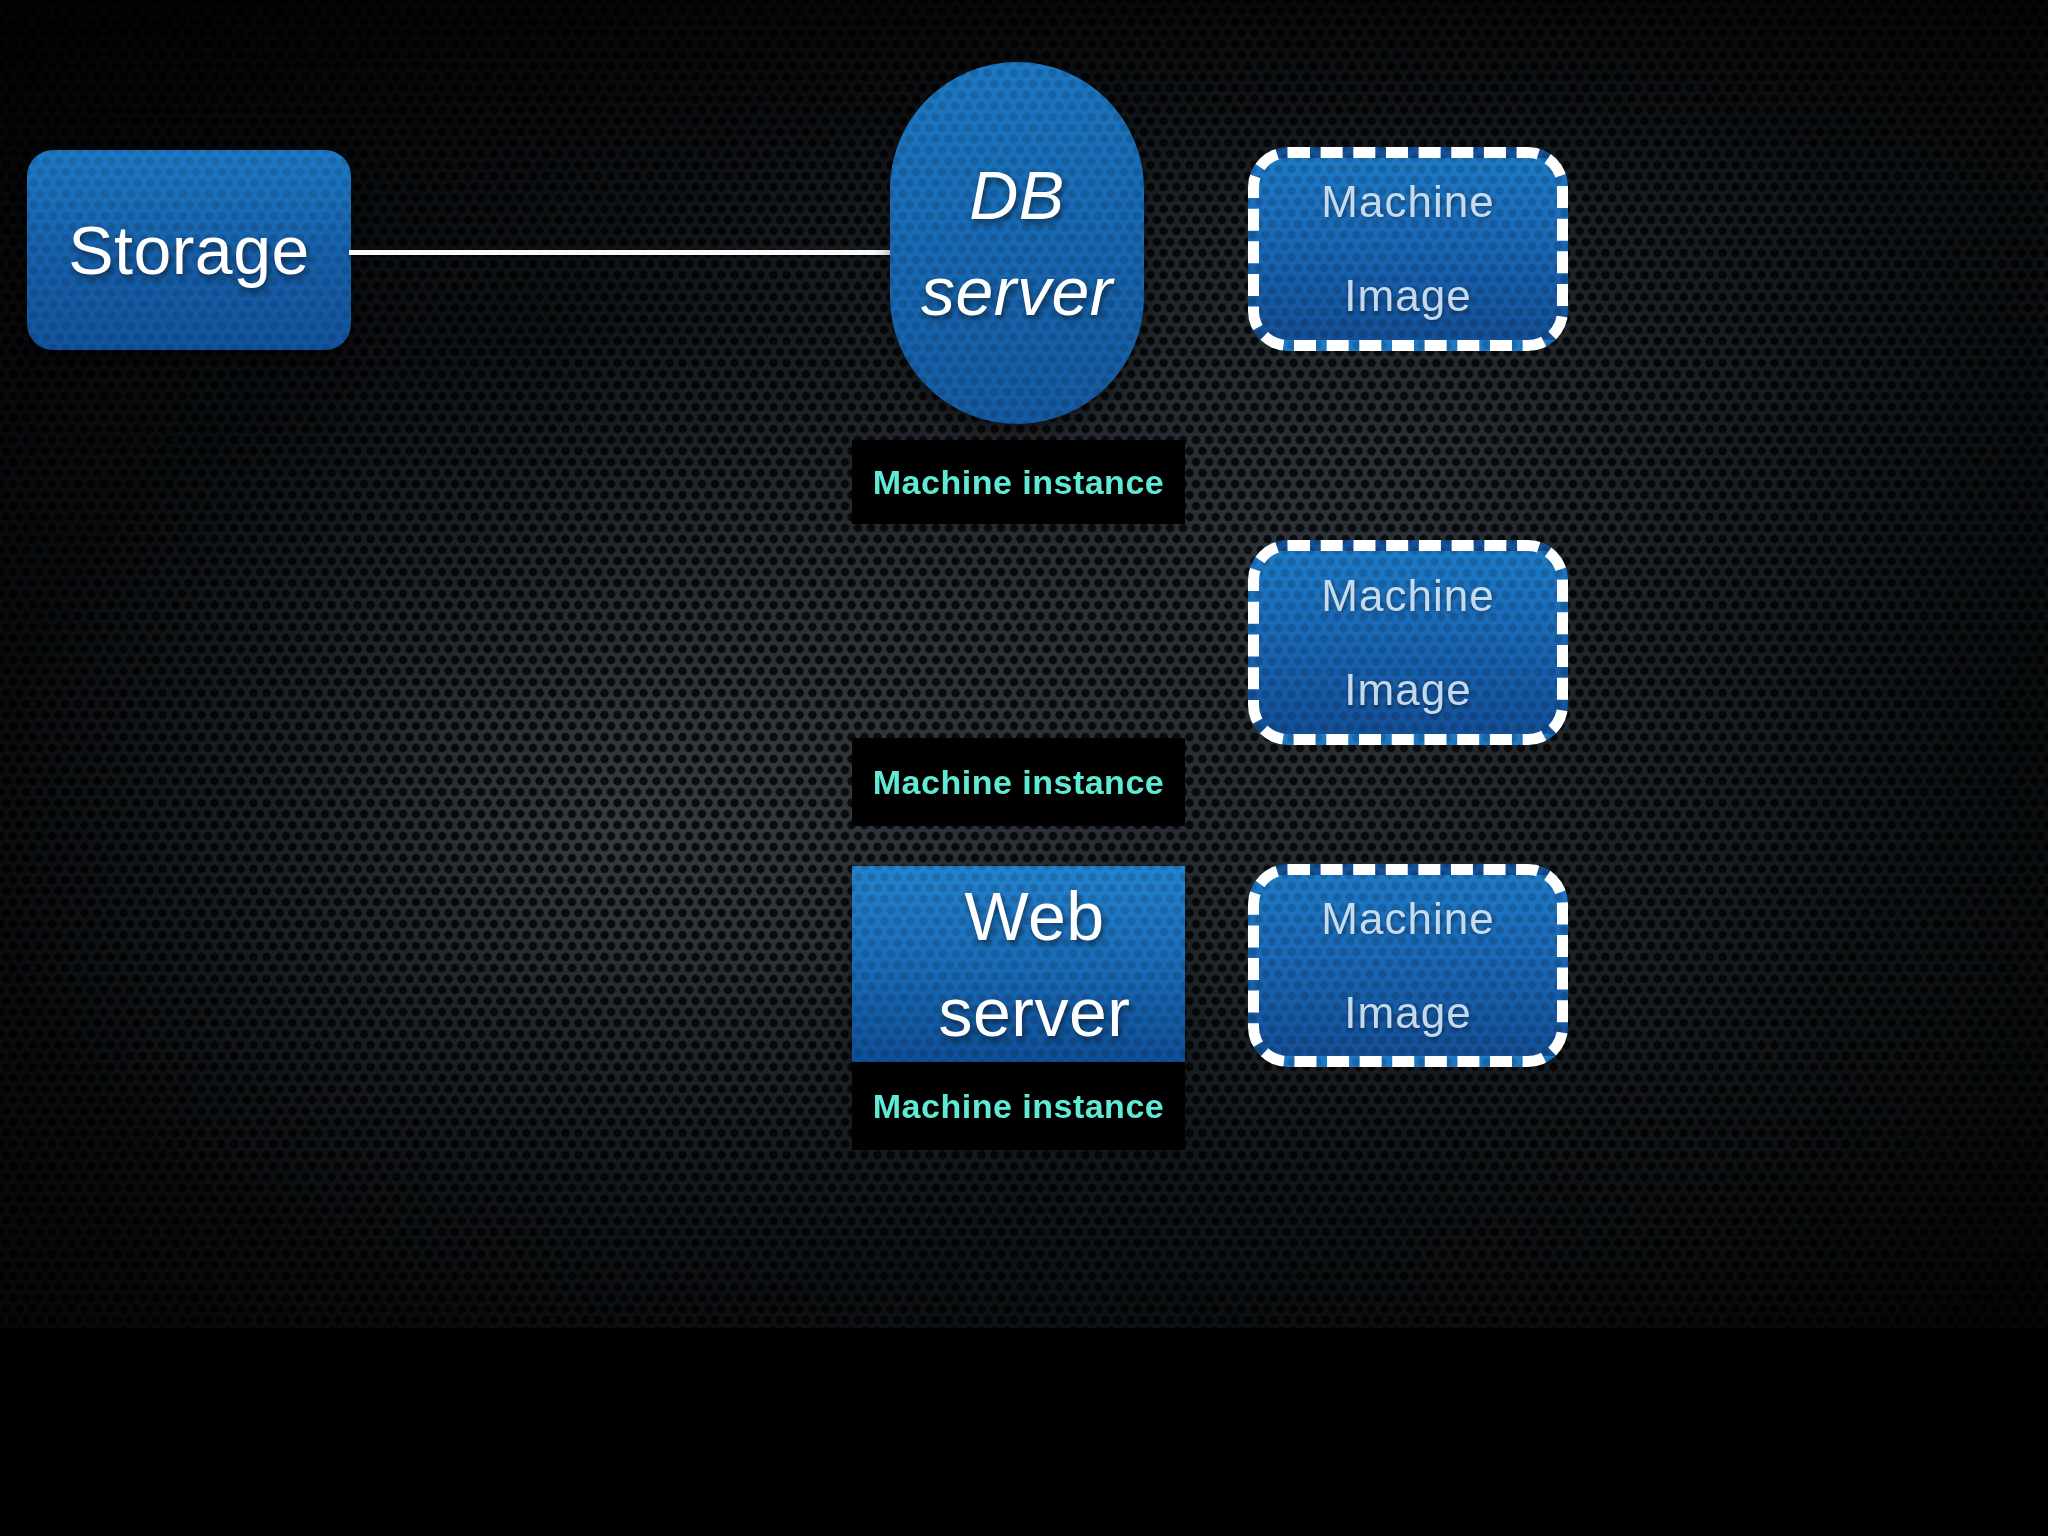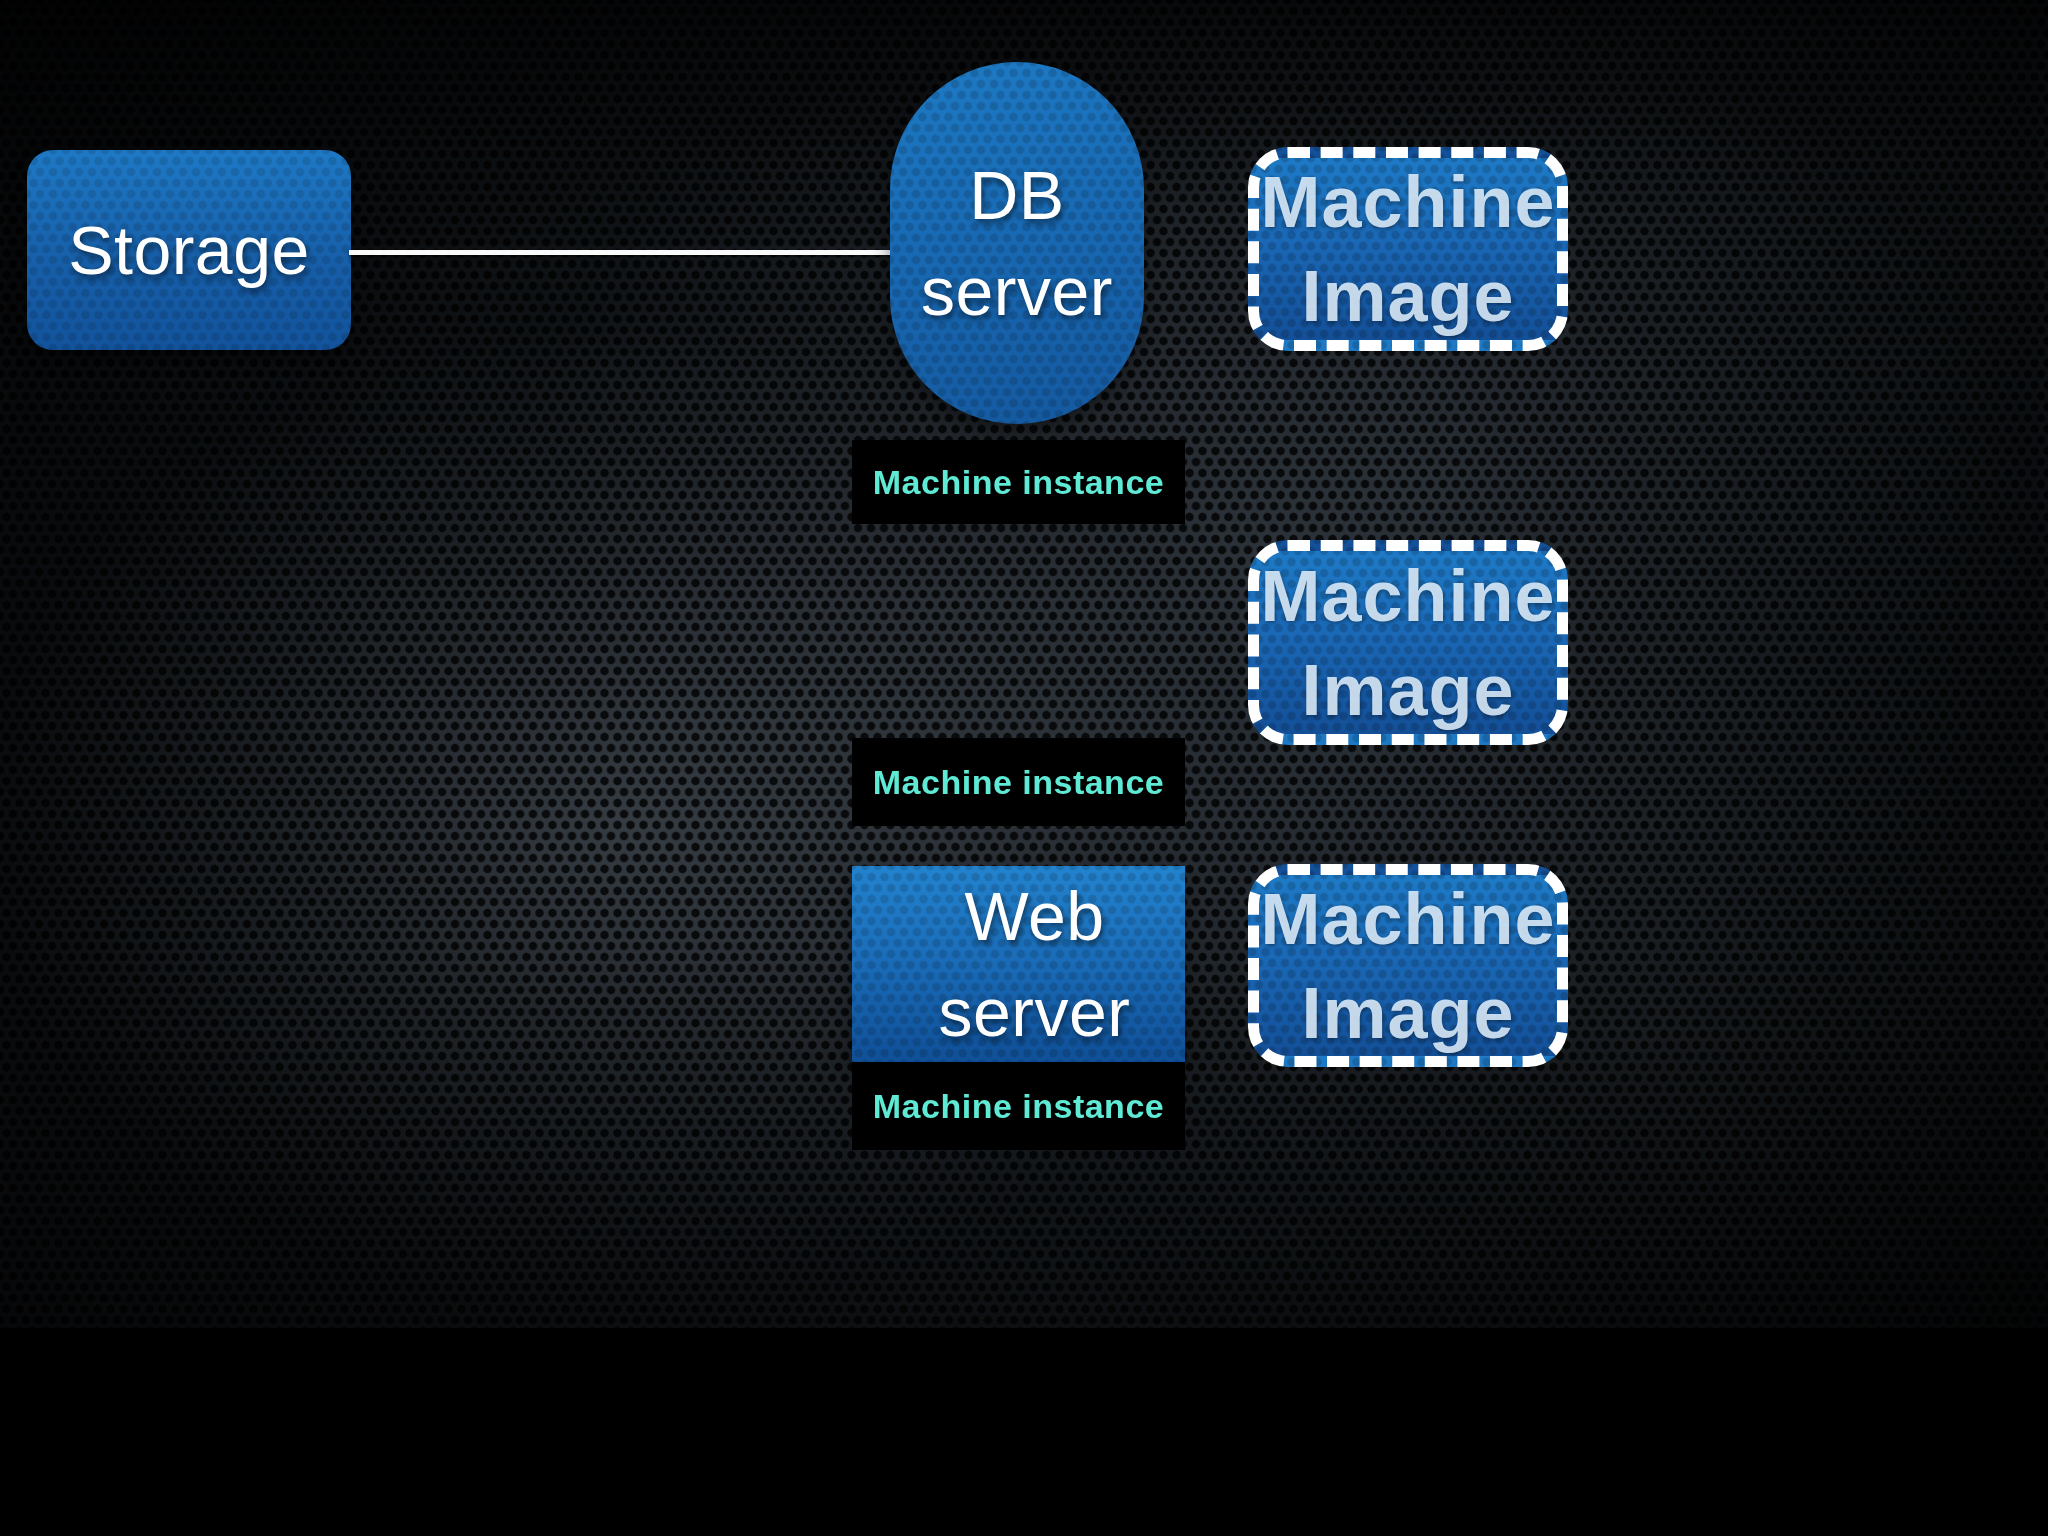--- a/index.html
+++ b/index.html
@@ -87,20 +87,21 @@
   #db-server-node {
     left: 890px; top: 62px; width: 254px; height: 362px;
     border-radius: 127px;
     z-index: 2;
     background-image:
       radial-gradient(circle, rgba(0,0,0,0.14) 3.5px, rgba(0,0,0,0) 4.9px),
       radial-gradient(circle, rgba(0,0,0,0.14) 3.5px, rgba(0,0,0,0) 4.9px),
       linear-gradient(168deg, #1e7ac4 0%, #1868b2 50%, #14589e 100%);
     background-size: 13px 22px, 13px 22px, auto;
     background-position: 0 0, 6.5px 11px, 0 0;
+    font-style: italic;
   }
   #app-server-node { left: 852px; top: 540px; width: 333px; height: 198px; }
   #web-server-node { left: 852px; top: 866px; width: 333px; height: 196px; padding-left: 32px; }
   .instance-bar {
     position: absolute;
     box-sizing: border-box;
     display: flex;
     align-items: center;
     justify-content: center;
     background: #000000;
@@ -126,23 +127,23 @@
     background-image:
       radial-gradient(circle, rgba(0,0,0,0.16) 3.5px, rgba(0,0,0,0) 4.9px),
       radial-gradient(circle, rgba(0,0,0,0.16) 3.5px, rgba(0,0,0,0) 4.9px),
       linear-gradient(180deg, #1e7ac6 0%, #1a68b6 45%, #134f97 100%);
     background-size: 13px 22px, 13px 22px, auto;
     background-position: 0 0, 6.5px 11px, 0 0;
     color: rgba(222,238,252,0.88);
   }
   .machine-image .line {
     display: block;
-    font-size: 72px;
+    font-size: 44px;
     line-height: 94px;
-    font-weight: 700;
+    font-weight: 400;
     letter-spacing: 1px;
     text-shadow: 1px 2px 4px rgba(0,0,0,0.35);
   }
   #machine-image-0 { left: 1248px; top: 147px; width: 320px; height: 204px; }
   #machine-image-1 { left: 1248px; top: 540px; width: 320px; height: 205px; }
   #machine-image-2 { left: 1248px; top: 864px; width: 320px; height: 203px; }
 </style>
 </head>
 <body>
 

